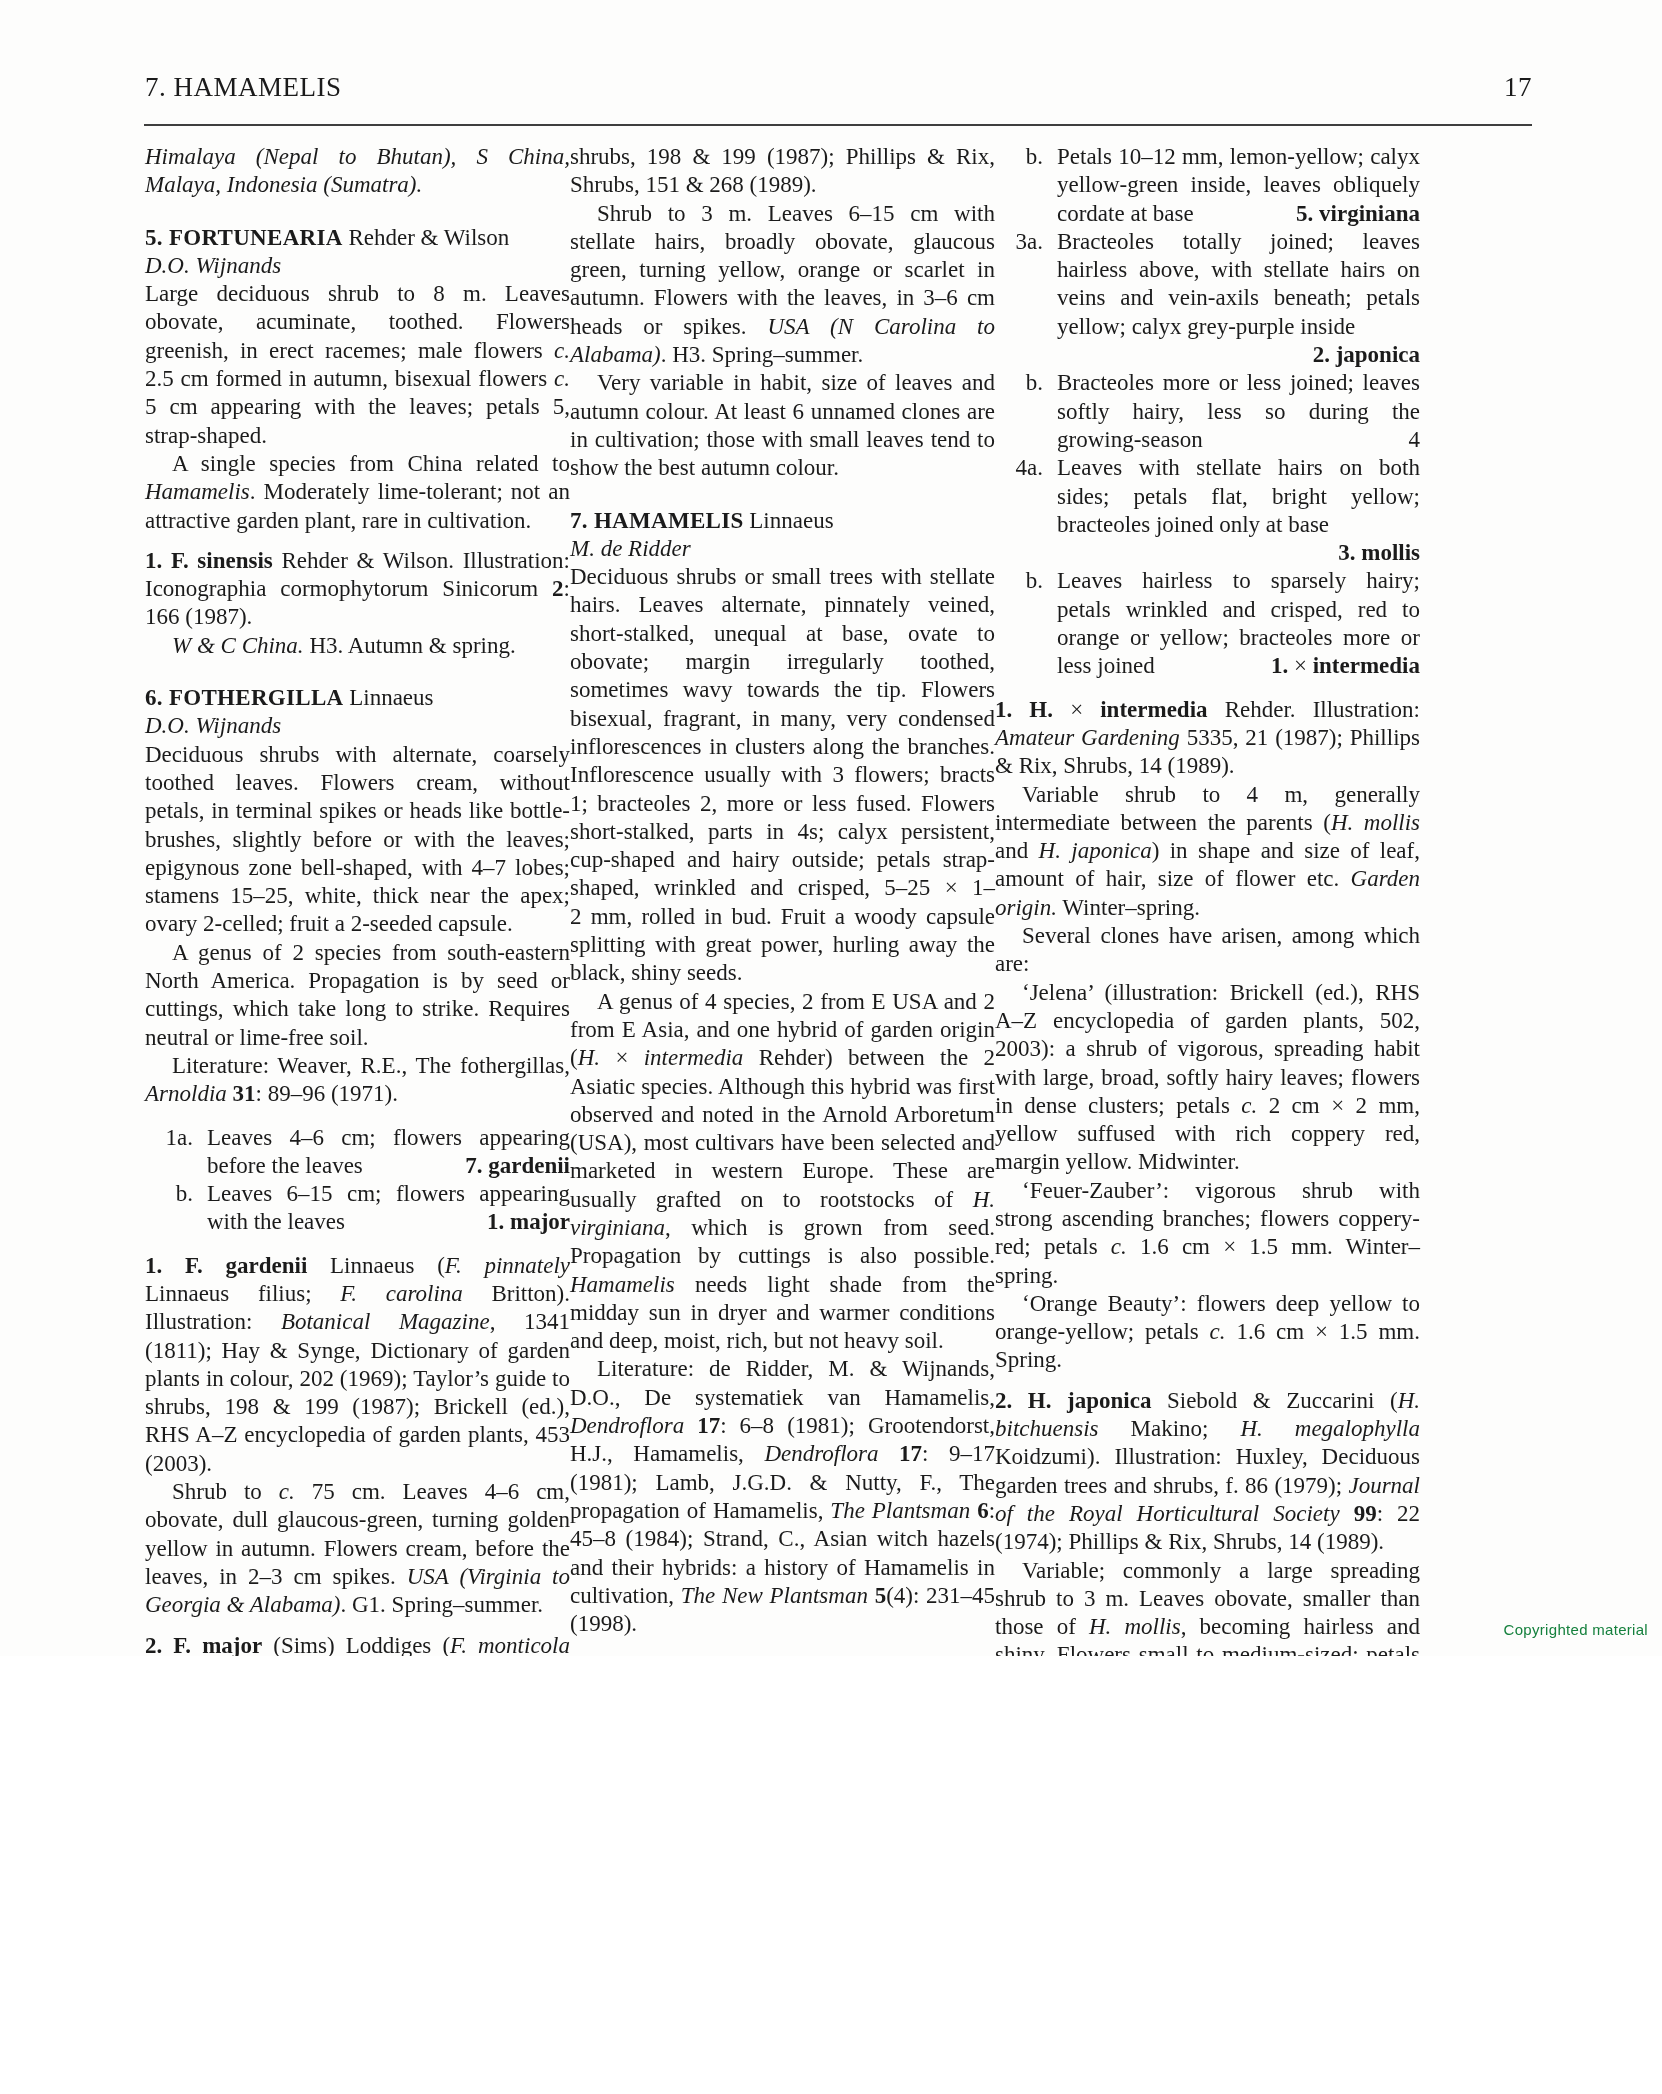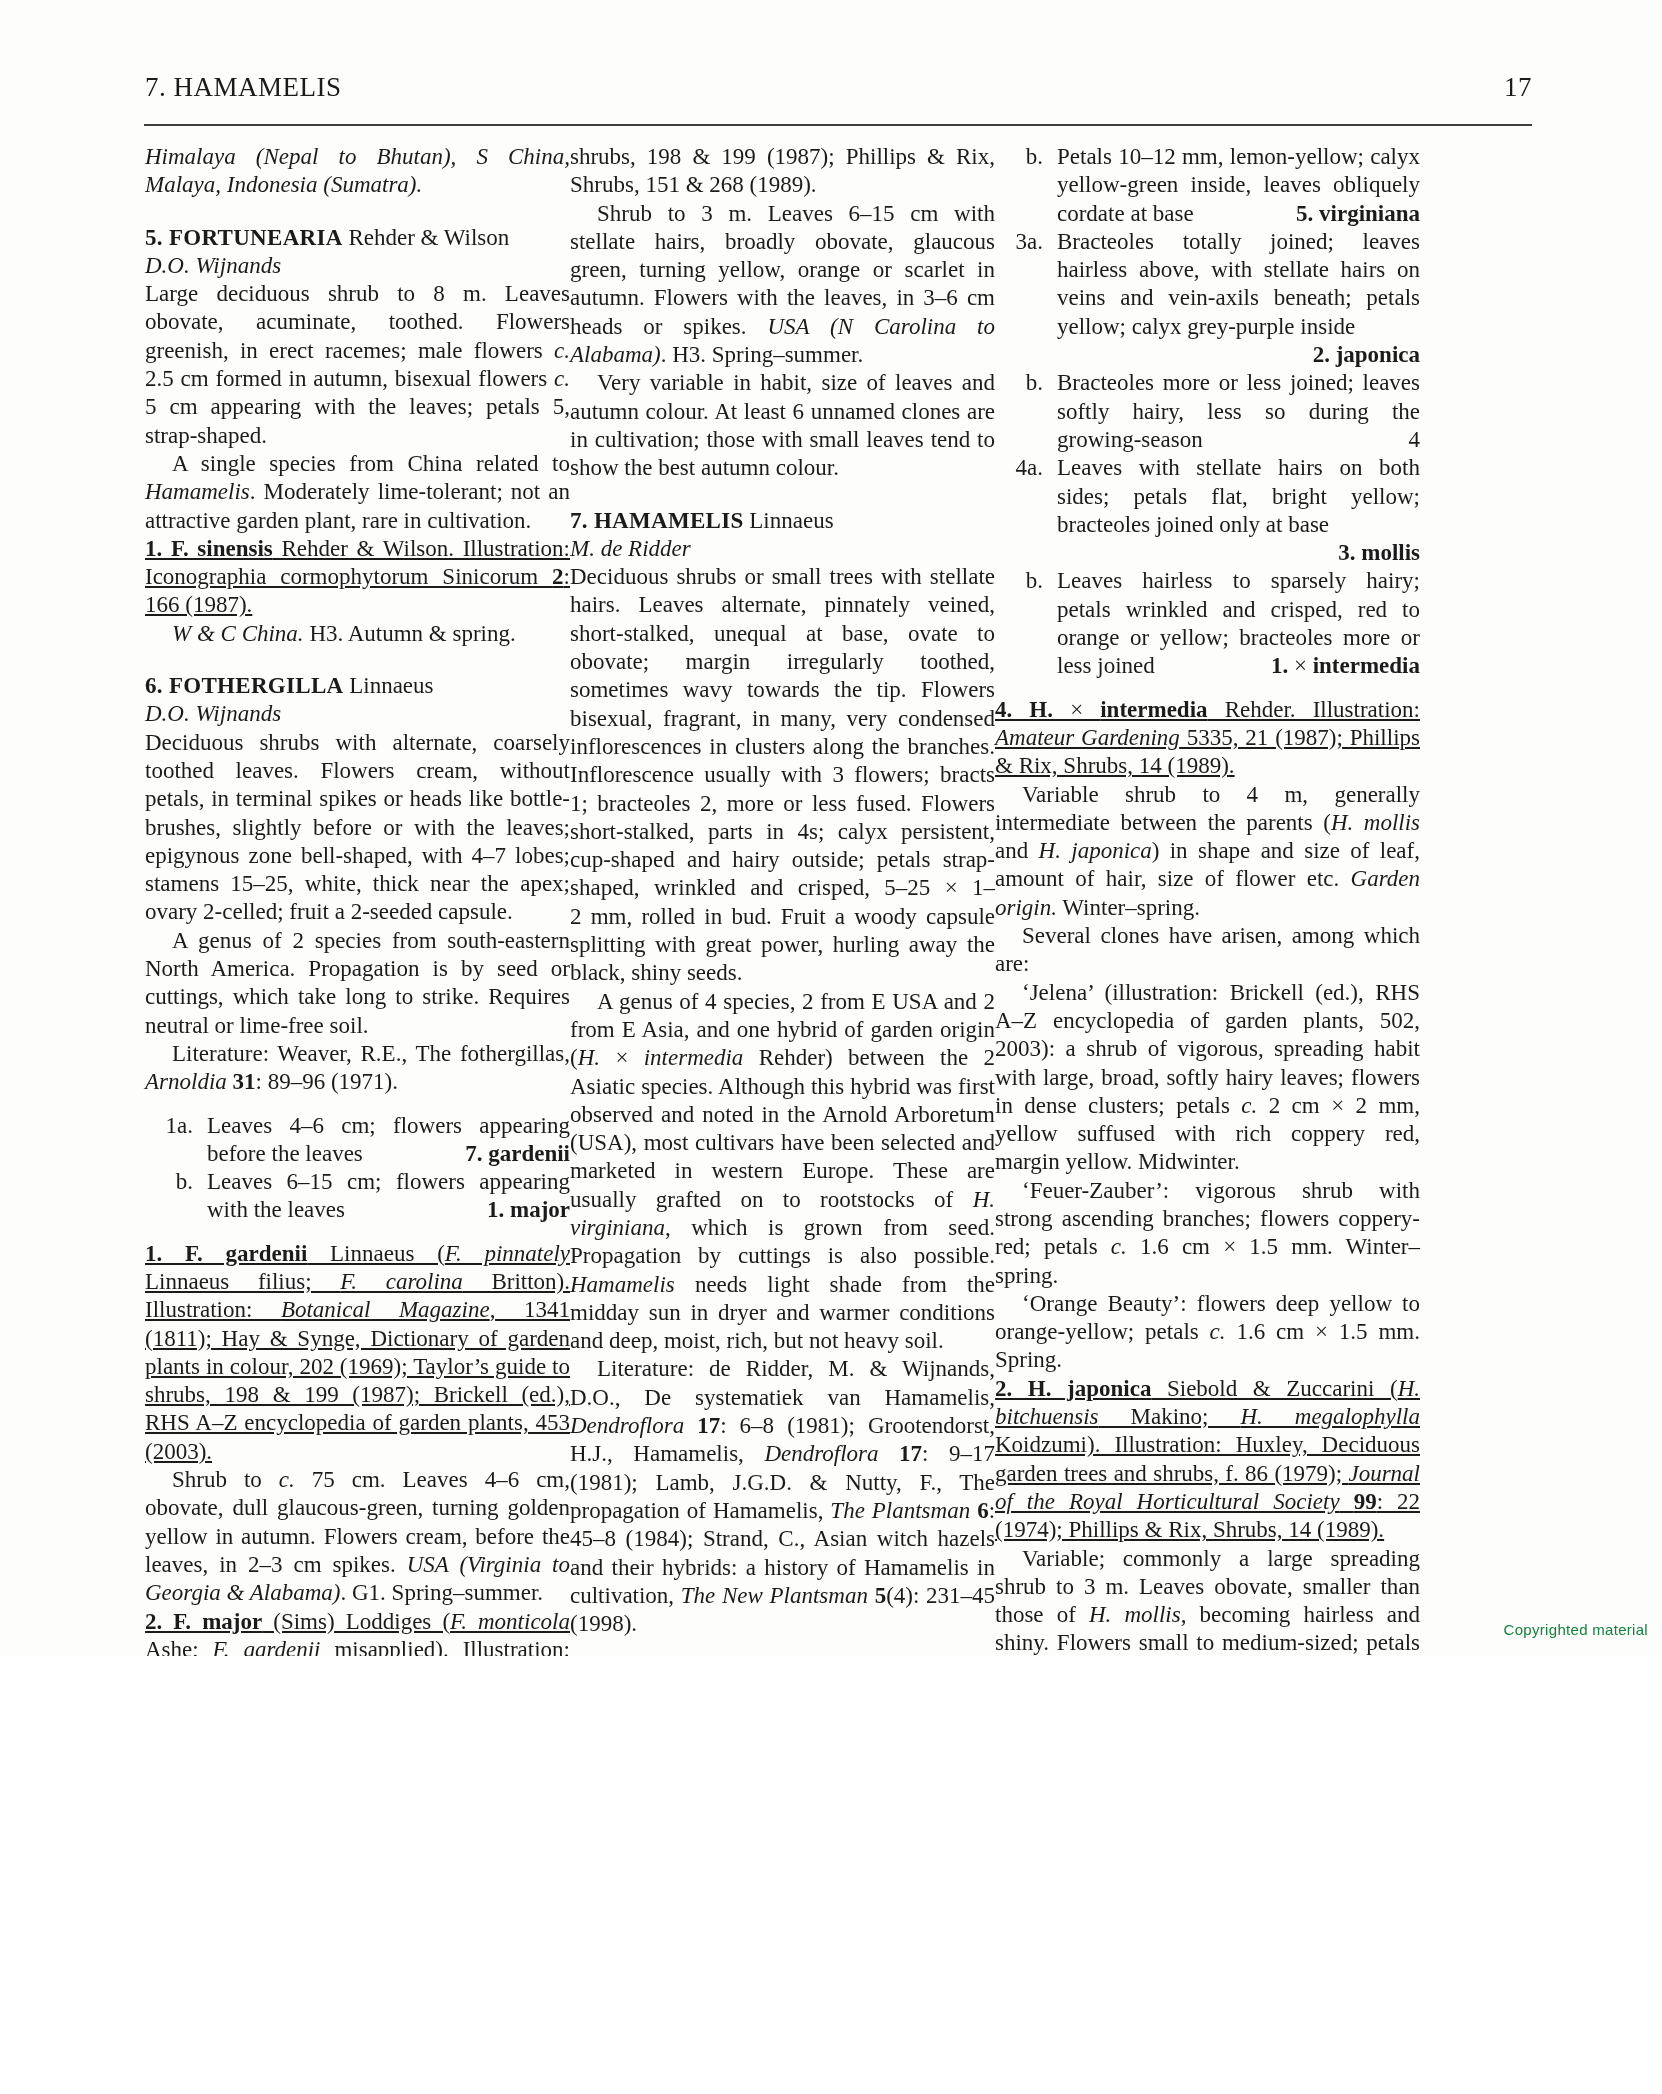--- a/index.html
+++ b/index.html
@@ -5,21 +5,21 @@
   html,body{margin:0;padding:0;background:#ffffff;}
   .page{position:relative;width:1662px;height:1656px;background:#fdfdfc;color:#1b1b1b;
         font-family:"Liberation Serif","DejaVu Serif",serif;overflow:hidden;}
   .running-header{position:absolute;left:145px;top:72px;width:1387px;display:flex;
         justify-content:space-between;font-size:27px;letter-spacing:0.5px;}
   .rule{position:absolute;left:144px;top:124px;width:1388px;height:2px;background:#3e3e3e;}
   .columns{position:absolute;left:145px;top:143px;width:1387px;display:flex;}
   .col{width:425px;font-size:23px;line-height:28.3px;text-align:justify;hyphens:none;}
   .para{margin:0;}
   .para.indent{text-indent:27px;}
-  .para.species{text-decoration:underline;}
+  .para.species{margin-top:12px;}
   .genus{margin-top:24px;}
   .genus-line b{letter-spacing:0.3px;}
   .byline{font-style:italic;}
   .key{margin:15px 0;}
   .key-item{display:flex;}
   .key-label{flex:0 0 48px;text-align:right;padding-right:14px;}
   .key-text{flex:1;text-align:justify;}
   .key-text::after{content:"";display:block;clear:both;}
   .key-res{float:right;padding-left:10px;}
   .col .key:first-child{margin-top:0;}
@@ -109,21 +109,21 @@
           </div>
           <div class="key-item">
             <span class="key-label">4a.</span>
             <div class="key-text">Leaves with stellate hairs on both sides; petals flat, bright yellow; bracteoles joined only at base<span class="key-res"><b>3. mollis</b></span></div>
           </div>
           <div class="key-item">
             <span class="key-label">b.</span>
             <div class="key-text">Leaves hairless to sparsely hairy; petals wrinkled and crisped, red to orange or yellow; bracteoles more or less joined<span class="key-res"><b>1.</b> ×&nbsp;<b>intermedia</b></span></div>
           </div>
         </div>
-        <p class="para species"><b>4. H.</b> × <b>intermedia</b> Rehder. Illustration: <i>Amateur Gardening</i> 5335, 21 (1987); Phillips &amp; Rix, Shrubs, 14 (1989).</p>
+        <p class="para species"><b>1. H.</b> × <b>intermedia</b> Rehder. Illustration: <i>Amateur Gardening</i> 5335, 21 (1987); Phillips &amp; Rix, Shrubs, 14 (1989).</p>
         <p class="para indent">Variable shrub to 4&nbsp;m, generally intermediate between the parents (<i>H. mollis</i> and <i>H. japonica</i>) in shape and size of leaf, amount of hair, size of flower etc. <i>Garden origin.</i> Winter–spring.</p>
         <p class="para indent">Several clones have arisen, among which are:</p>
         <p class="para indent">‘Jelena’ (illustration: Brickell (ed.), RHS A–Z encyclopedia of garden plants, 502, 2003): a shrub of vigorous, spreading habit with large, broad, softly hairy leaves; flowers in dense clusters; petals <i>c.</i> 2&nbsp;cm × 2&nbsp;mm, yellow suffused with rich coppery red, margin yellow. Midwinter.</p>
         <p class="para indent">‘Feuer-Zauber’: vigorous shrub with strong ascending branches; flowers coppery-red; petals <i>c.</i> 1.6&nbsp;cm × 1.5&nbsp;mm. Winter–spring.</p>
         <p class="para indent">‘Orange Beauty’: flowers deep yellow to orange-yellow; petals <i>c.</i> 1.6&nbsp;cm × 1.5&nbsp;mm. Spring.</p>
         <p class="para species"><b>2. H. japonica</b> Siebold &amp; Zuccarini (<i>H. bitchuensis</i> Makino; <i>H. megalophylla</i> Koidzumi). Illustration: Huxley, Deciduous garden trees and shrubs, f. 86 (1979); <i>Journal of the Royal Horticultural Society</i> <b>99</b>: 22 (1974); Phillips &amp; Rix, Shrubs, 14 (1989).</p>
         <p class="para indent">Variable; commonly a large spreading shrub to 3&nbsp;m. Leaves obovate, smaller than those of <i>H. mollis</i>, becoming hairless and shiny. Flowers small to medium-sized; petals 1–1.5&nbsp;cm, very narrow, strap-shaped, much twisted and crumpled, yellow with a brown spot at the base, slightly scented. <i>Japan &amp; Korea.</i> G3. Spring.</p>
       </div>
   </main>
   <div class="watermark">Copyrighted material</div>

